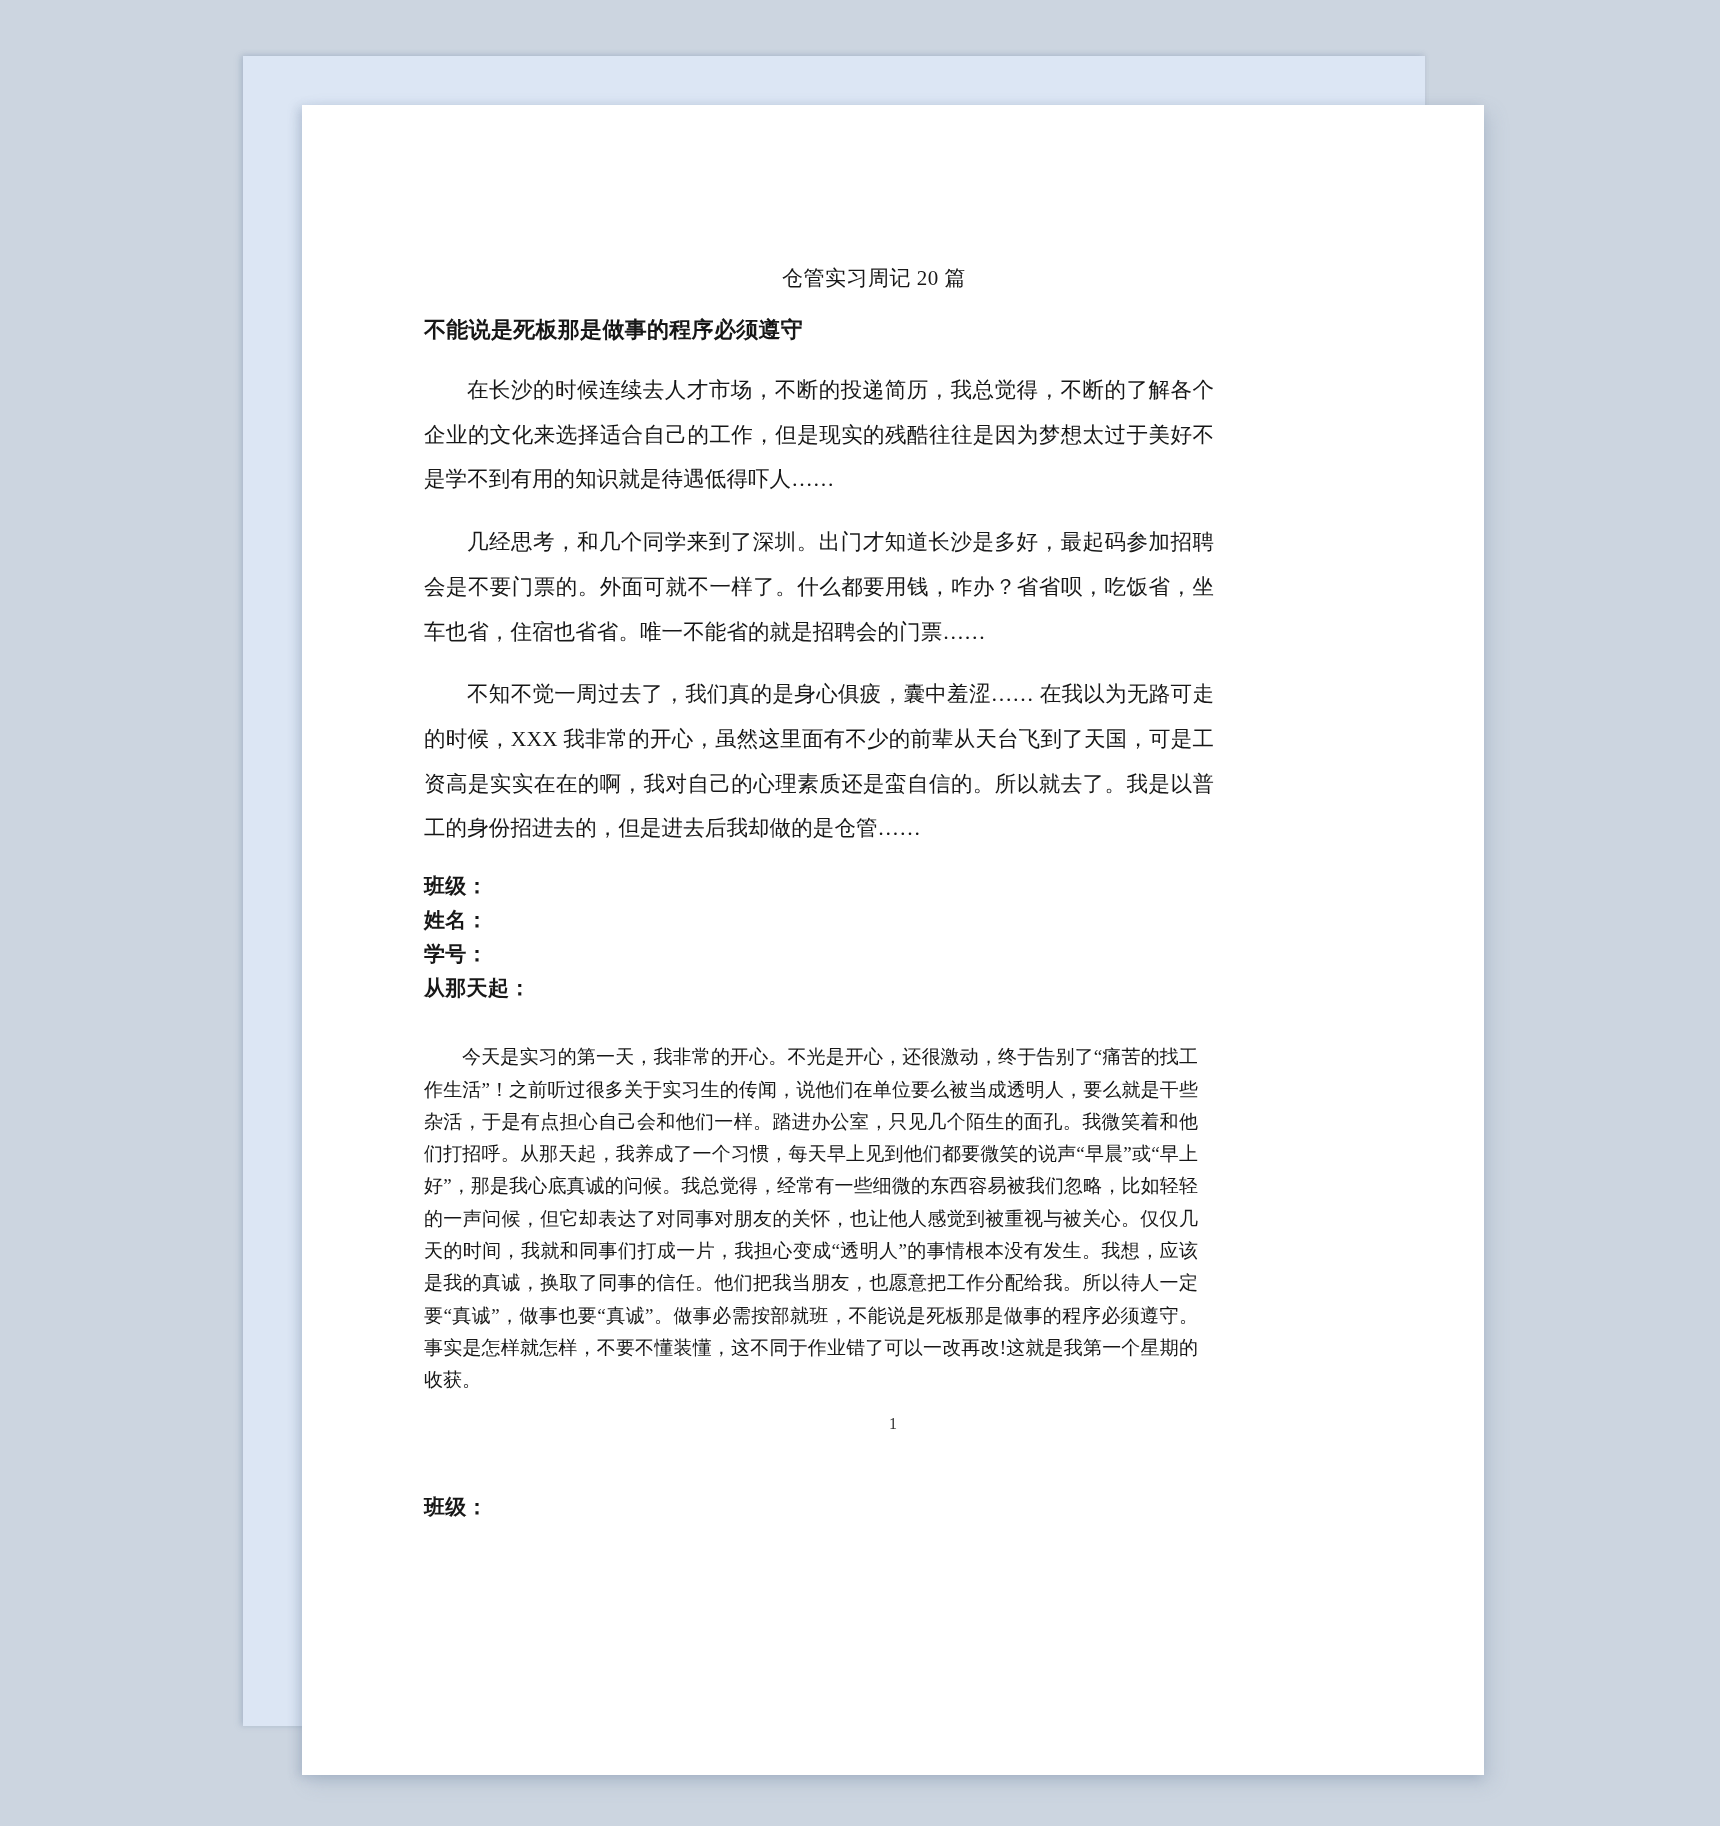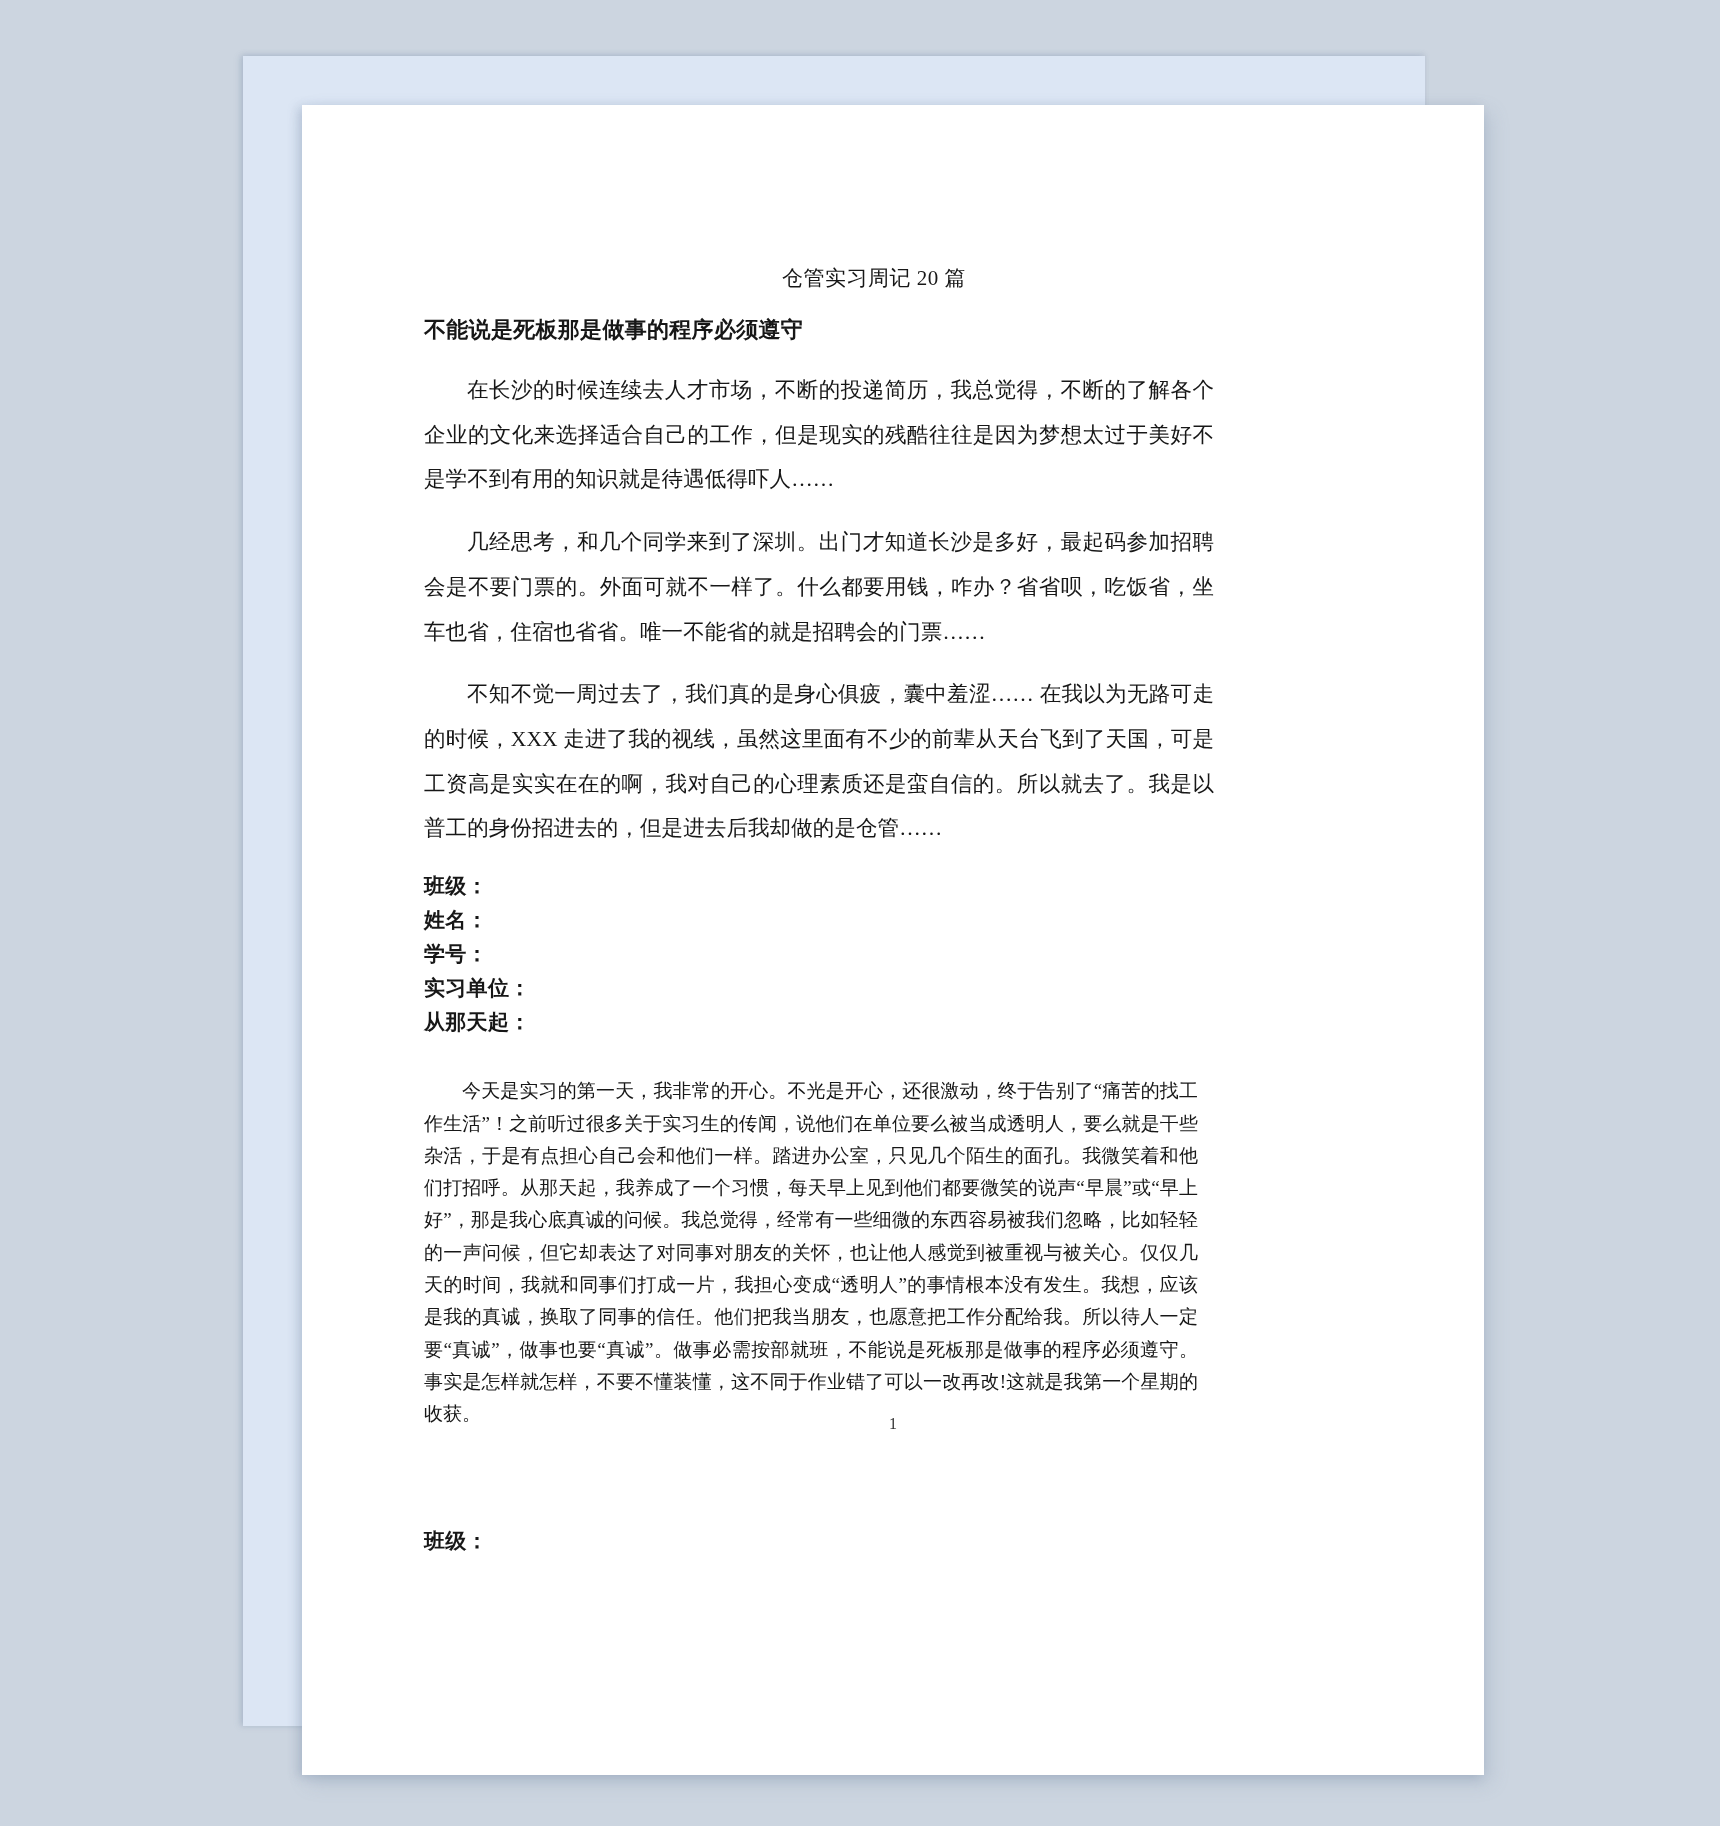--- a/index.html
+++ b/index.html
@@ -133,27 +133,26 @@
     <div class="doc-title">仓管实习周记 20 篇</div>
 
     <div class="doc-inner">
 
       <div class="heading-bold">不能说是死板那是做事的程序必须遵守</div>
 
       <p class="body-para">在长沙的时候连续去人才市场，不断的投递简历，我总觉得，不断的了解各个企业的文化来选择适合自己的工作，但是现实的残酷往往是因为梦想太过于美好不是学不到有用的知识就是待遇低得吓人……</p>
 
       <p class="body-para">几经思考，和几个同学来到了深圳。出门才知道长沙是多好，最起码参加招聘会是不要门票的。外面可就不一样了。什么都要用钱，咋办？省省呗，吃饭省，坐车也省，住宿也省省。唯一不能省的就是招聘会的门票……</p>
 
-      <p class="body-para">不知不觉一周过去了，我们真的是身心俱疲，囊中羞涩…… 在我以为无路可走的时候，XXX 走进了我的视线，虽然这里面有不少的前辈从天台飞到了天国，可是工资高是实实在在的啊，我对自己的心理素质还是蛮自信的。所以就去了。我是以普工的身份招进去的，但是进去后我却做的是仓管……</p>
+      <p class="body-para">不知不觉一周过去了，我们真的是身心俱疲，囊中羞涩…… 在我以为无路可走的时候，XXX 我非常的开心，虽然这里面有不少的前辈从天台飞到了天国，可是工资高是实实在在的啊，我对自己的心理素质还是蛮自信的。所以就去了。我是以普工的身份招进去的，但是进去后我却做的是仓管……</p>
 
       <div class="label-block">
         <div class="field-label">班级：</div>
         <div class="field-label">姓名：</div>
         <div class="field-label">学号：</div>
-        <div class="field-label">实习单位：</div>
         <div class="field-label">从那天起：</div>
       </div>
 
       <p class="small-para">今天是实习的第一天，我非常的开心。不光是开心，还很激动，终于告别了“痛苦的找工作生活”！之前听过很多关于实习生的传闻，说他们在单位要么被当成透明人，要么就是干些杂活，于是有点担心自己会和他们一样。踏进办公室，只见几个陌生的面孔。我微笑着和他们打招呼。从那天起，我养成了一个习惯，每天早上见到他们都要微笑的说声“早晨”或“早上好”，那是我心底真诚的问候。我总觉得，经常有一些细微的东西容易被我们忽略，比如轻轻的一声问候，但它却表达了对同事对朋友的关怀，也让他人感觉到被重视与被关心。仅仅几天的时间，我就和同事们打成一片，我担心变成“透明人”的事情根本没有发生。我想，应该是我的真诚，换取了同事的信任。他们把我当朋友，也愿意把工作分配给我。所以待人一定要“真诚”，做事也要“真诚”。做事必需按部就班，不能说是死板那是做事的程序必须遵守。事实是怎样就怎样，不要不懂装懂，这不同于作业错了可以一改再改!这就是我第一个星期的收获。</p>
 
       <div class="footer-label">班级：</div>
 
     </div>
 
     <div class="page-number">1</div>

